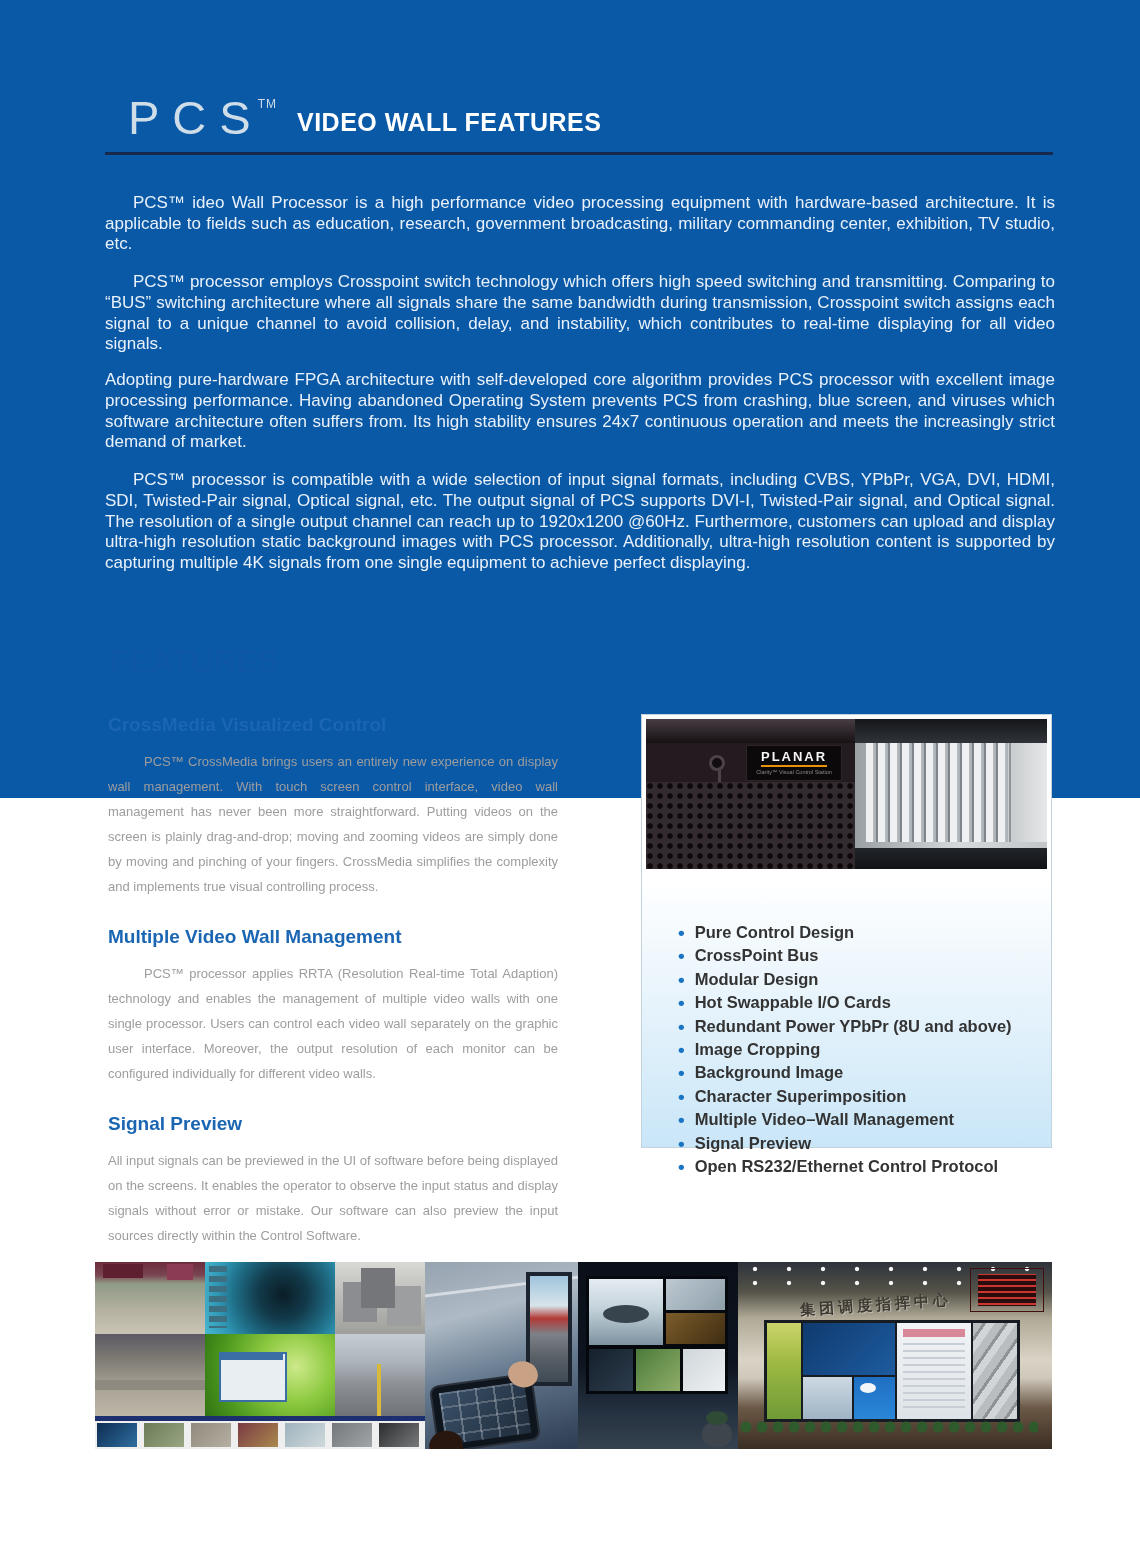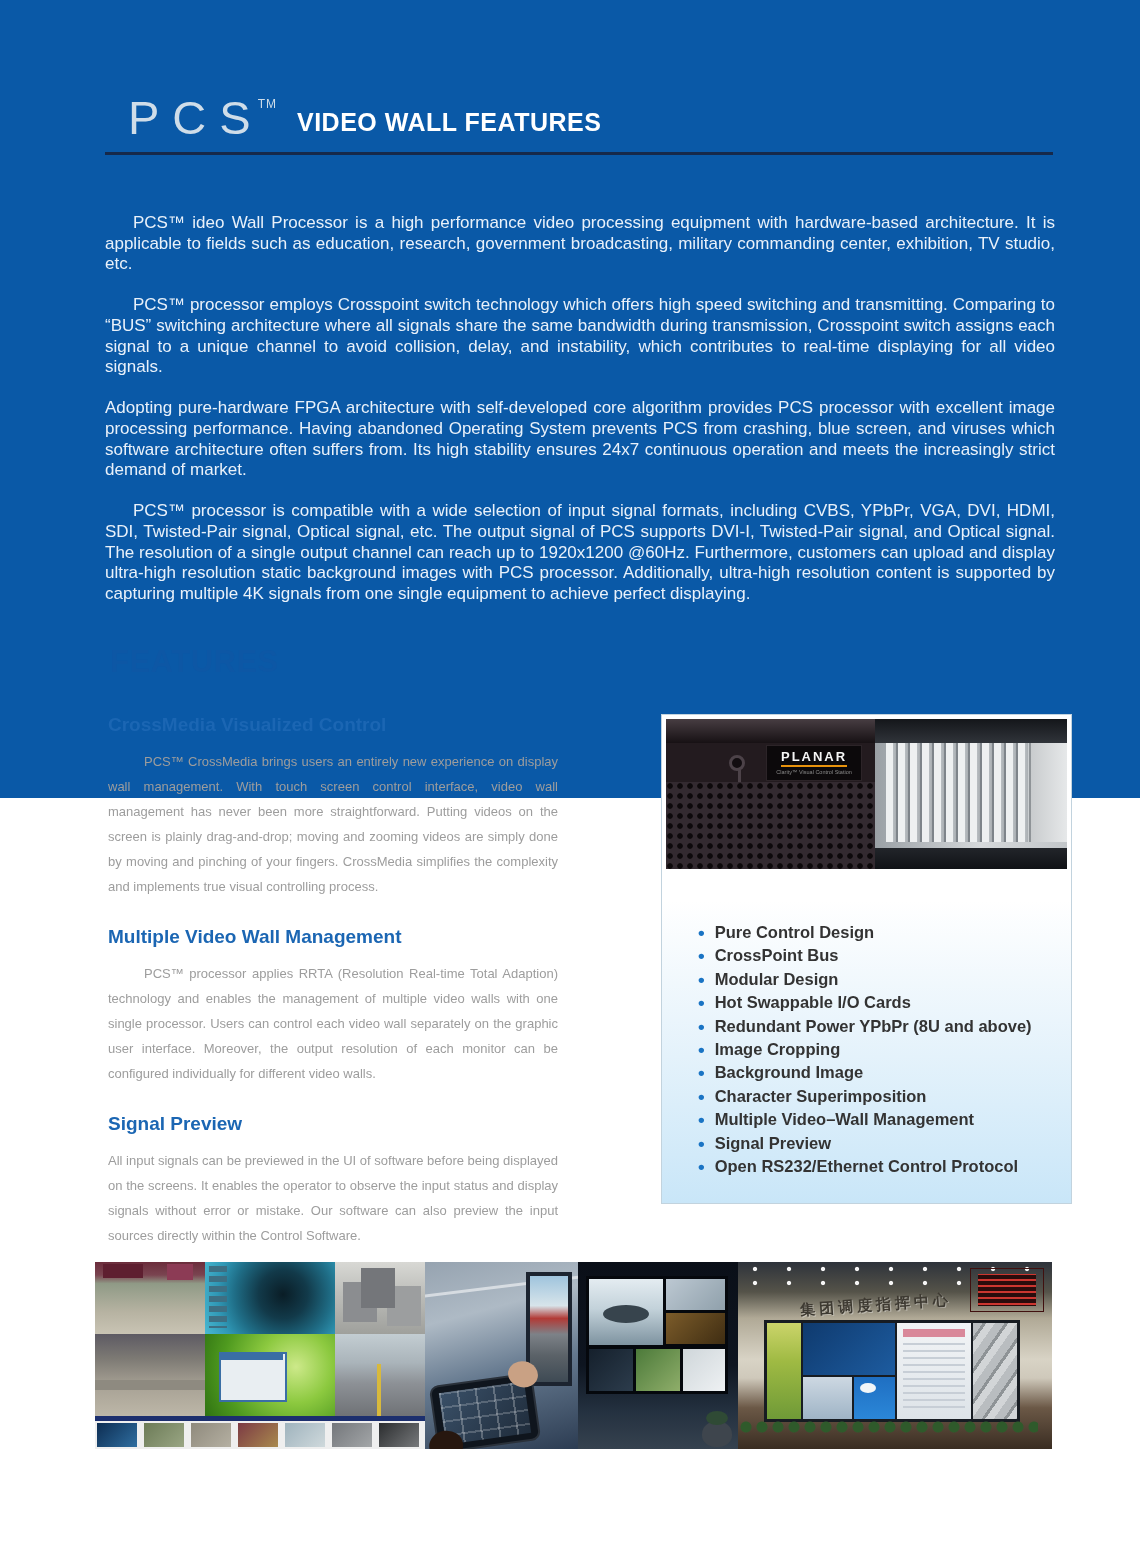--- a/index.html
+++ b/index.html
@@ -34,21 +34,21 @@
   }
   .hero-rule {
     position:absolute; left:105px; top:152px; width:948px; height:3px;
     background:#16294a;
   }
   .hero-paras {
     position:absolute; left:105px; top:193px; width:950px;
     color:#e9f1fa; font-size:17px; line-height:1.22;
     text-align:justify;
   }
-  .hero-paras p { margin-bottom:17px;margin-top:20px; }
+  .hero-paras p { margin-bottom:17px; }
   .hero-paras p.sp { margin-bottom:15px; }
   .indent1 { text-indent:28px; }
 
   
   .features-heading {
     position:absolute; left:110px; top:644px;
     font-size:31px; font-weight:bold; color:#0d57a5; letter-spacing:0.5px;
   }
   .left-col {
     position:absolute; left:108px; top:714px; width:458px;
@@ -57,21 +57,21 @@
     font-size:19px; font-weight:600; color:#1b66b3; margin:0 0 13px 0;
   }
   .left-col p {
     font-size:13px; line-height:25px; color:#9d9d9d;
     text-align:justify; margin:0 8px 27px 0;
   }
   .indent2 { text-indent:36px; }
 
   
   .right-box {
-    position:absolute; left:661px; top:714px; width:411px; height:490px;
+    position:absolute; left:641px; top:714px; width:411px; height:434px;
     border:1px solid #c2d3de;
     background:linear-gradient(180deg,#ffffff 0%,#ffffff 38%,#e4f2fb 70%,#c9e6f8 100%);
   }
   .product-photo {
     position:absolute; left:4px; top:4px; right:4px; height:150px;
     display:flex;
   }
   .photo-left {
     width:52%; position:relative; background:#231b1f; overflow:hidden;
   }

